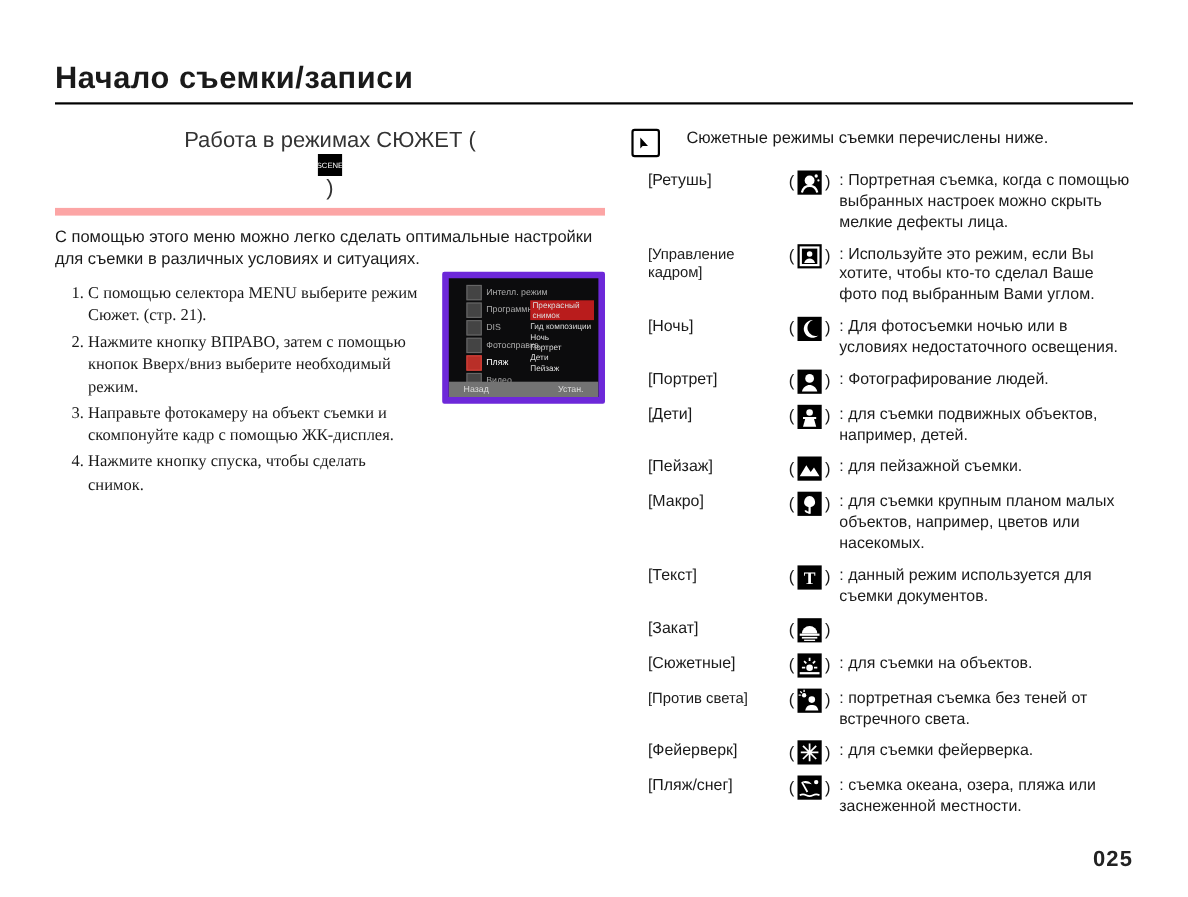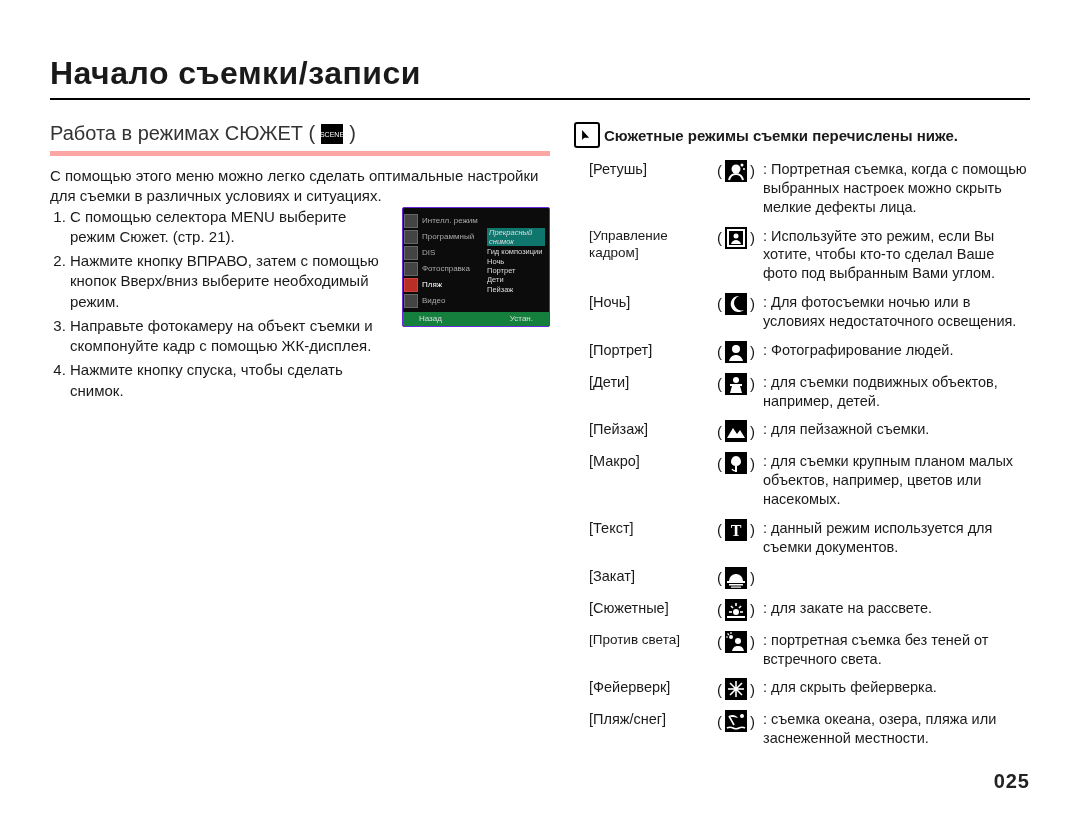--- a/index.html
+++ b/index.html
@@ -11,40 +11,41 @@
   .page{
     width:var(--page-w);
     height:var(--page-h);
     position:relative;
     font-family:Arial,Helvetica,sans-serif;
     color:var(--ink);
     box-sizing:border-box;
     padding:55px 50px 30px 50px;
   }
   .title{
-    font-size:32px;
+    font-size:28px;
     font-weight:700;
     letter-spacing:0.5px;
     border-bottom:2px solid #000;
     padding-bottom:6px;
     margin-bottom:22px;
   }
   .columns{
     display:flex;
     gap:24px;
   }
   .col-left{flex:0 0 500px;}
   .col-right{flex:1 1 auto;}
 
   .subtitle-row{
     display:flex;
     align-items:center;
-    border-bottom:5px solid #fca5a5;
+    border-bottom:7px solid #fca5a5;
     padding-bottom:6px;
     margin-bottom:10px;
+    flex-direction:column;
   }
   .subtitle{
     font-size:20px;
     color:#333;
     font-weight:400;
   }
   .scene-icon{
     display:inline-block;
     width:22px;height:20px;
     background:#000;
@@ -60,55 +61,56 @@
     font-size:15px;
     line-height:1.35;
   }
 
   .steps-wrap{display:flex;gap:12px;align-items:flex-start;}
   .steps{
     font-size:15px;
     line-height:1.35;
     flex:1 1 auto;
     padding-left:20px;
-    margin:0;
+    margin:10px;
+    font-family:Liberation Serif, serif;
   }
   .steps li{margin-bottom:4px;}
 
   .lcd{
     flex:0 0 148px;
     height:120px;
     background:#0c0c0d;
-    border:1px solid #6d28d9;
+    border:6px solid #6d28d9;
     border-radius:2px;
     color:#e6e6e6;
     font-size:8px;
     position:relative;
     box-sizing:border-box;
-    padding:6px 4px 16px 1px;
+    padding:6px 4px 16px 16px;
     overflow:hidden;
   }
   .lcd-row{display:flex;align-items:center;gap:4px;margin-bottom:2px;}
   .lcd-ico{width:12px;height:12px;background:#444;border:1px solid #666;flex:0 0 auto;}
   .lcd-label{color:#aaa;}
   .lcd-hilite .lcd-ico{background:#b92f28;border-color:#d4433b;}
   .lcd-hilite .lcd-label{color:#fff;}
   .lcd-side{
     position:absolute;right:4px;top:20px;width:58px;
     font-size:7.5px;color:#ddd;line-height:1.25;
   }
-  .lcd-side .sel{background:#0f766e;display:inline-block;padding:0 2px;margin-bottom:1px;font-style:italic;}
+  .lcd-side .sel{background:#b91c1c;display:inline-block;padding:0 2px;margin-bottom:1px;}
   .lcd-bottom{
     position:absolute;left:0;right:0;bottom:0;height:14px;
-    background:#15803d;display:flex;justify-content:space-around;
+    background:#737373;display:flex;justify-content:space-around;
     align-items:center;font-size:8px;color:#ddd;gap:36px;
   }
 
   .note-row{
-    display:flex;align-items:center;gap:4px;font-size:15px;margin-bottom:12px;font-weight:bold;
+    display:flex;align-items:flex-start;gap:24px;font-size:15px;margin-bottom:12px;
   }
   .note-icon{
     width:22px;height:22px;border:2px solid #000;border-radius:3px;
     display:flex;align-items:center;justify-content:center;flex:0 0 auto;
   }
   .note-icon svg{width:14px;height:14px;}
 
   .mode-row{
     display:flex;font-size:14.5px;line-height:1.3;margin-bottom:10px;
     align-items:flex-start;
@@ -355,21 +357,21 @@
                     <line x1="4" y1="13" x2="7" y2="13"></line>
                     <line x1="15" y1="13" x2="18" y2="13"></line>
                     <line x1="6" y1="7" x2="8" y2="9"></line>
                     <line x1="16" y1="7" x2="14" y2="9"></line>
                   </g>
                   <rect x="2" y="17" width="18" height="2" fill="#fff"></rect>
                 </svg>
               </span>
               <span class="paren">)</span>
             </div>
-            <div class="mode-desc"> : для закате на рассвете.</div>
+            <div class="mode-desc"> : для съемки на объектов.</div>
           </div>
           <div class="mode-row">
             <div class="mode-label tight">[Против света]</div>
             <div class="mode-icon-wrap">
               <span class="paren">(</span>
               <span class="mode-icon">
                 <svg viewBox="0 0 22 22">
                   <circle cx="6" cy="6" r="2" fill="#fff"></circle>
                   <g stroke="#fff" stroke-width="1.2">
                     <line x1="6" y1="1" x2="6" y2="3"></line>
@@ -394,21 +396,21 @@
                     <line x1="11" y1="3" x2="11" y2="19"></line>
                     <line x1="3" y1="11" x2="19" y2="11"></line>
                     <line x1="5" y1="5" x2="17" y2="17"></line>
                     <line x1="17" y1="5" x2="5" y2="17"></line>
                   </g>
                   <circle cx="11" cy="11" r="2" fill="#fff"></circle>
                 </svg>
               </span>
               <span class="paren">)</span>
             </div>
-            <div class="mode-desc"> : для скрыть фейерверка.</div>
+            <div class="mode-desc"> : для съемки фейерверка.</div>
           </div>
           <div class="mode-row">
             <div class="mode-label">[Пляж/снег]</div>
             <div class="mode-icon-wrap">
               <span class="paren">(</span>
               <span class="mode-icon">
                 <svg viewBox="0 0 22 22">
                   <path d="M4 6l5 9" stroke="#fff" stroke-width="1.6"></path>
                   <path d="M4 6c3-2 7-1 9 2-3-1-6 0-9-2z" fill="#fff"></path>
                   <path d="M2 18c2-1 4-1 6 0s4 1 6 0 4-1 6 0" stroke="#fff" stroke-width="1.6" fill="none"></path>

